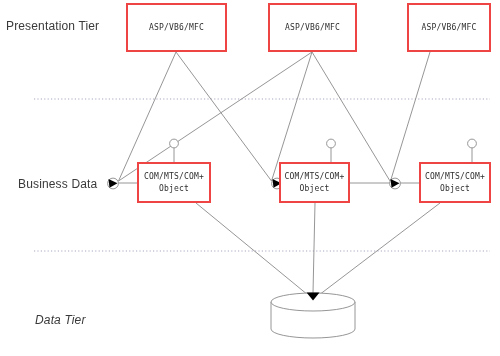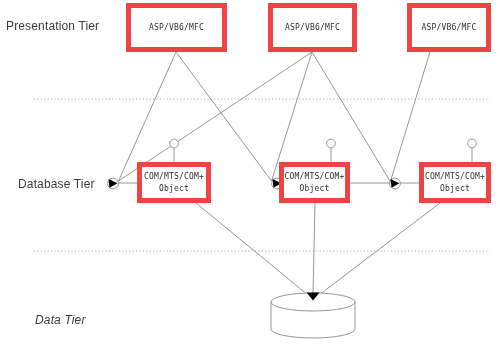--- a/index.html
+++ b/index.html
@@ -18,21 +18,21 @@
     white-space:nowrap;
     letter-spacing:0.15px;
     text-align:center;
   }
   #label-presentation{left:6px;top:19px;}
   #label-business{left:18px;top:177px;}
   #label-data{left:35px;top:313px;font-style:italic;}
   .node-box{
     position:absolute;
     background:#ffffff;
-    border:5px solid #ef4444;
+    border:2px solid #ef4444;
     box-sizing:border-box;
     display:flex;
     flex-direction:column;
     align-items:center;
     justify-content:center;
     font-family:"DejaVu Sans Mono", monospace;
     font-size:8px;
     color:#2e2e2e;
     line-height:1.45;
     text-align:center;
@@ -49,21 +49,21 @@
     text-align:center;
   }
   svg{position:absolute;left:0;top:0;overflow:visible;}
 </style>
 </head>
 <body>
 
 <div id="diagram">
 
   <div class="tier-label" id="label-presentation">Presentation Tier</div>
-  <div class="tier-label" id="label-business">Database Tier</div>
+  <div class="tier-label" id="label-business">Business Data</div>
   <div class="tier-label" id="label-data">Data Tier</div>
 
   <svg width="500" height="356" viewBox="0 0 500 356">
 
     <line x1="34" y1="99" x2="490" y2="99" stroke="#a8a8c0" stroke-width="1" stroke-dasharray="1.2 2.2"></line>
     <line x1="34" y1="251" x2="490" y2="251" stroke="#a8a8c0" stroke-width="1" stroke-dasharray="1.2 2.2"></line>
 
     <g stroke="#8a8a8a" stroke-width="0.9" fill="none">
       <line x1="176" y1="52" x2="118.5" y2="181"></line>
       <line x1="176" y1="52" x2="271.5" y2="181"></line>

